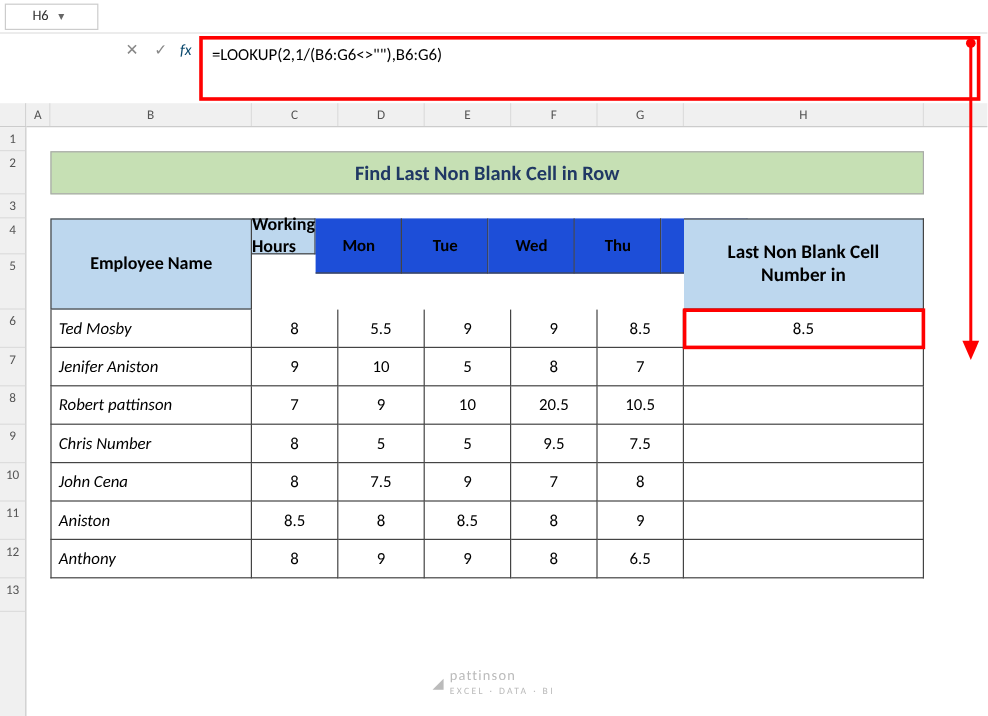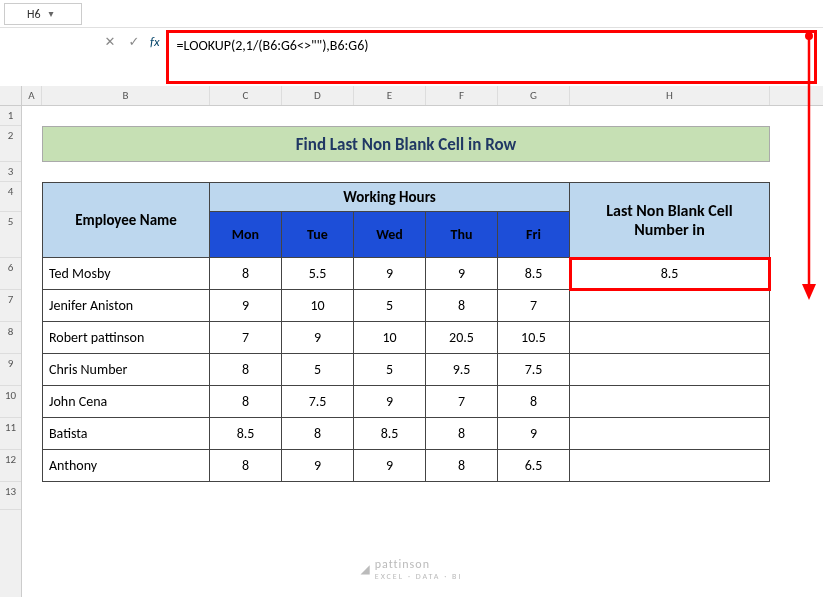--- a/index.html
+++ b/index.html
@@ -39,27 +39,27 @@
   
   .gap-row { height: 20px; }
   
   .table-wrap { margin-left: 20px; width: 728px; }
   .emp-header { width: 168px; height: 76px; background: #bdd7ee; border: 1px solid #444; display: flex; align-items: center; justify-content: center; font-weight: bold; font-size: 15px; }
   .wh-header { width: 360px; background: #bdd7ee; border: 1px solid #444; border-left: none; display: flex; align-items: center; justify-content: center; font-weight: bold; font-size: 15px; }
   .lnb-header { width: 200px; height: 76px; background: #bdd7ee; border: 1px solid #444; border-left: none; display: flex; align-items: center; justify-content: center; font-weight: bold; font-size: 16px; text-align: center; padding: 0 8px; line-height: 1.2; }
   .day-head { width: 72px; background: #1d4ed8; border: 1px solid #444; border-left: none; border-top: none; display: flex; align-items: center; justify-content: center; font-weight: bold; font-size: 14px; }
   
   .data-row { display: flex; height: 32px; }
-  .name-cell { width: 168px; border: 1px solid #444; border-top: none; padding: 0 6px; display: flex; align-items: center; font-size: 14px; }
+  .name-cell { width: 168px; border: 1px solid #444; border-top: none; padding: 0 6px; display: flex; align-items: center; font-size: 14px; font-style: italic; }
   .val-cell { width: 72px; border: 1px solid #444; border-top: none; border-left: none; display: flex; align-items: center; justify-content: center; font-size: 14px; }
   .res-cell { width: 200px; border: 1px solid #444; border-top: none; border-left: none; display: flex; align-items: center; justify-content: center; font-size: 14px; position: relative; }
   .res-cell.highlighted { outline: 3px solid #ff0000; outline-offset: -2px; z-index: 5; }
   
   .header-flex { display: flex; }
-  .header-mid-col { display: flex; flex-direction: column; width: 360px; }
+  .header-mid-col { display: flex; width: 360px; }
   .days-row { display: flex; height: 46px; }
   
   .arrow-svg { position: absolute; top: 32px; right: 2px; width: 24px; height: 300px; pointer-events: none; z-index: 20; }
   .arrow-line { stroke: #ff0000; stroke-width: 2.5; fill: none; }
   .arrow-head { fill: #ff0000; }
   .arrow-dot { fill: #ff0000; }
   
   .watermark { position: absolute; bottom: 16px; left: 50%; transform: translateX(-50%); color: #bbb; font-size: 12px; letter-spacing: 1px; display: flex; align-items: center; gap: 4px; }
   .watermark .wm-sub { font-size: 8px; letter-spacing: 2px; }
   
@@ -183,21 +183,21 @@
             <div class="data-row">
               <div class="name-cell">John Cena</div>
               <div class="val-cell">8</div>
               <div class="val-cell">7.5</div>
               <div class="val-cell">9</div>
               <div class="val-cell">7</div>
               <div class="val-cell">8</div>
               <div class="res-cell"></div>
             </div>
             <div class="data-row">
-              <div class="name-cell">Batista</div>
+              <div class="name-cell">Aniston</div>
               <div class="val-cell">8.5</div>
               <div class="val-cell">8</div>
               <div class="val-cell">8.5</div>
               <div class="val-cell">8</div>
               <div class="val-cell">9</div>
               <div class="res-cell"></div>
             </div>
             <div class="data-row">
               <div class="name-cell">Anthony</div>
               <div class="val-cell">8</div>

